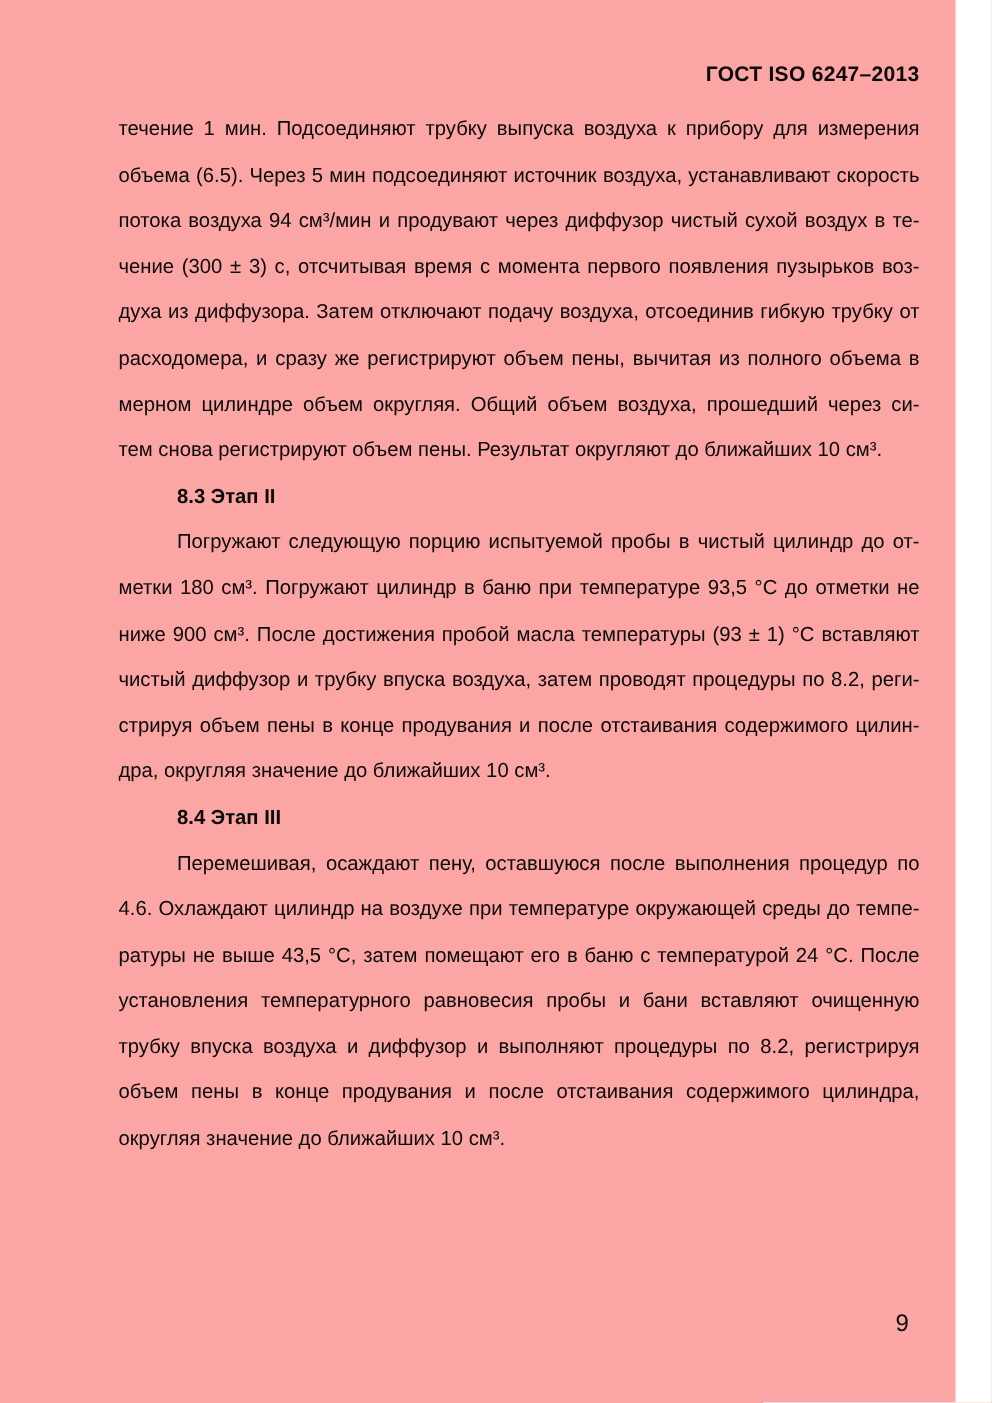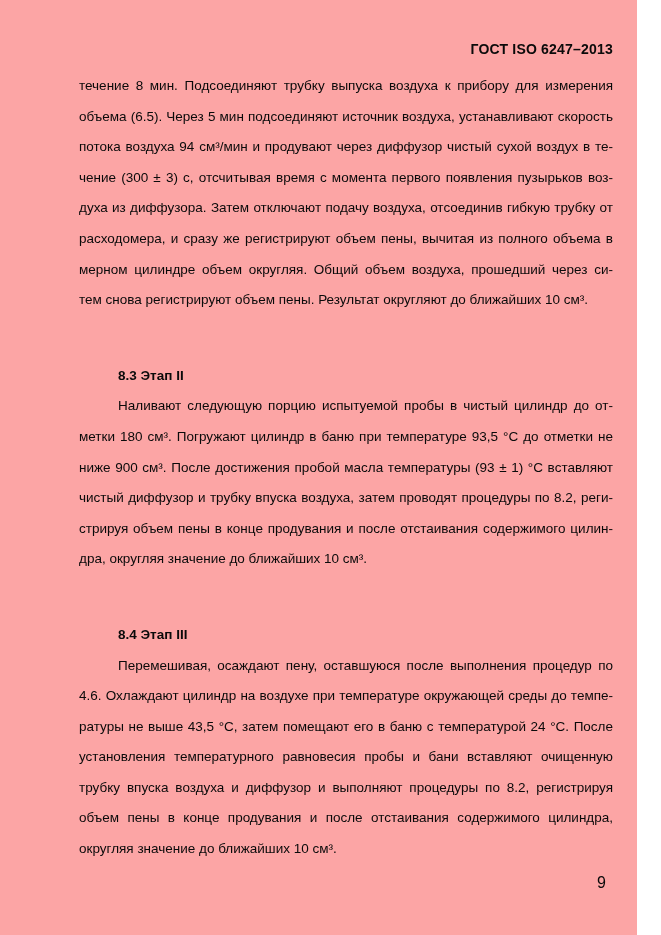--- a/index.html
+++ b/index.html
@@ -46,48 +46,47 @@
     text-align-last: left;
   }
   .line.indent {
     text-indent: 39px;
   }
   .line.heading {
     font-weight: bold;
     text-indent: 39px;
     text-align: left;
     text-align-last: left;
-    margin-top: 45px;
   }
   .page-number {
     position: absolute;
     top: 874px;
     left: 597px;
     font-size: 16px;
     line-height: 18px;
     color: #0a0a0a;
   }
 </style>
 </head>
 <body>
 
 <div class="page">
   <div class="doc-header">ГОСТ ISO 6247–2013</div>
 
   <div class="doc-body">
-      <div class="line">течение 8 мин. Подсоединяют трубку выпуска воздуха к прибору для измерения</div>
+      <div class="line">течение 1 мин. Подсоединяют трубку выпуска воздуха к прибору для измерения</div>
       <div class="line">объема (6.5). Через 5 мин подсоединяют источник воздуха, устанавливают скорость</div>
       <div class="line">потока воздуха 94 см³/мин и продувают через диффузор чистый сухой воздух в те-</div>
       <div class="line">чение (300 ± 3) с, отсчитывая время с момента первого появления пузырьков воз-</div>
       <div class="line">духа из диффузора. Затем отключают подачу воздуха, отсоединив гибкую трубку от</div>
       <div class="line">расходомера, и сразу же регистрируют объем пены, вычитая из полного объема в</div>
       <div class="line">мерном цилиндре объем округляя. Общий объем воздуха, прошедший через си-</div>
       <div class="line para-end">тем снова регистрируют объем пены. Результат  округляют до ближайших 10 см³.</div>
       <div class="line heading">8.3 Этап II</div>
-      <div class="line indent">Наливают следующую порцию испытуемой пробы в чистый цилиндр до от-</div>
+      <div class="line indent">Погружают следующую порцию испытуемой пробы в чистый цилиндр до от-</div>
       <div class="line">метки 180 см³. Погружают цилиндр в баню при температуре 93,5 °С до отметки не</div>
       <div class="line">ниже 900 см³. После достижения пробой масла температуры (93 ± 1) °С вставляют</div>
       <div class="line">чистый диффузор и трубку впуска воздуха, затем проводят процедуры по 8.2, реги-</div>
       <div class="line">стрируя объем пены в конце продувания и после отстаивания содержимого цилин-</div>
       <div class="line para-end">дра, округляя значение до ближайших 10 см³.</div>
       <div class="line heading">8.4 Этап III</div>
       <div class="line indent">Перемешивая, осаждают пену, оставшуюся после выполнения процедур по</div>
       <div class="line">4.6. Охлаждают цилиндр на воздухе при температуре окружающей среды до темпе-</div>
       <div class="line">ратуры не выше 43,5 °С,  затем помещают его в баню  с температурой 24 °С. После</div>
       <div class="line">установления температурного равновесия пробы и бани вставляют очищенную</div>

